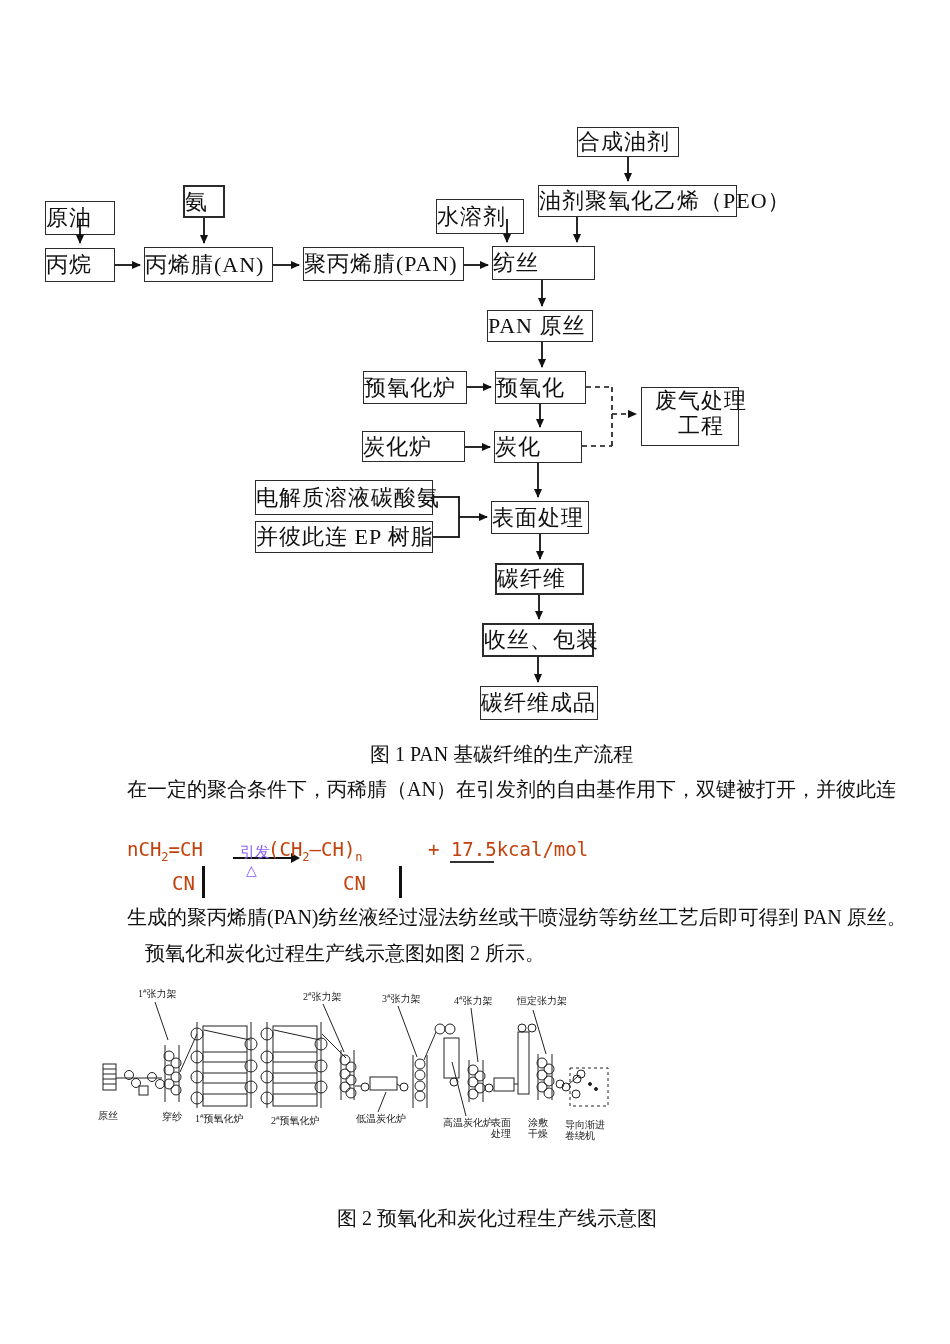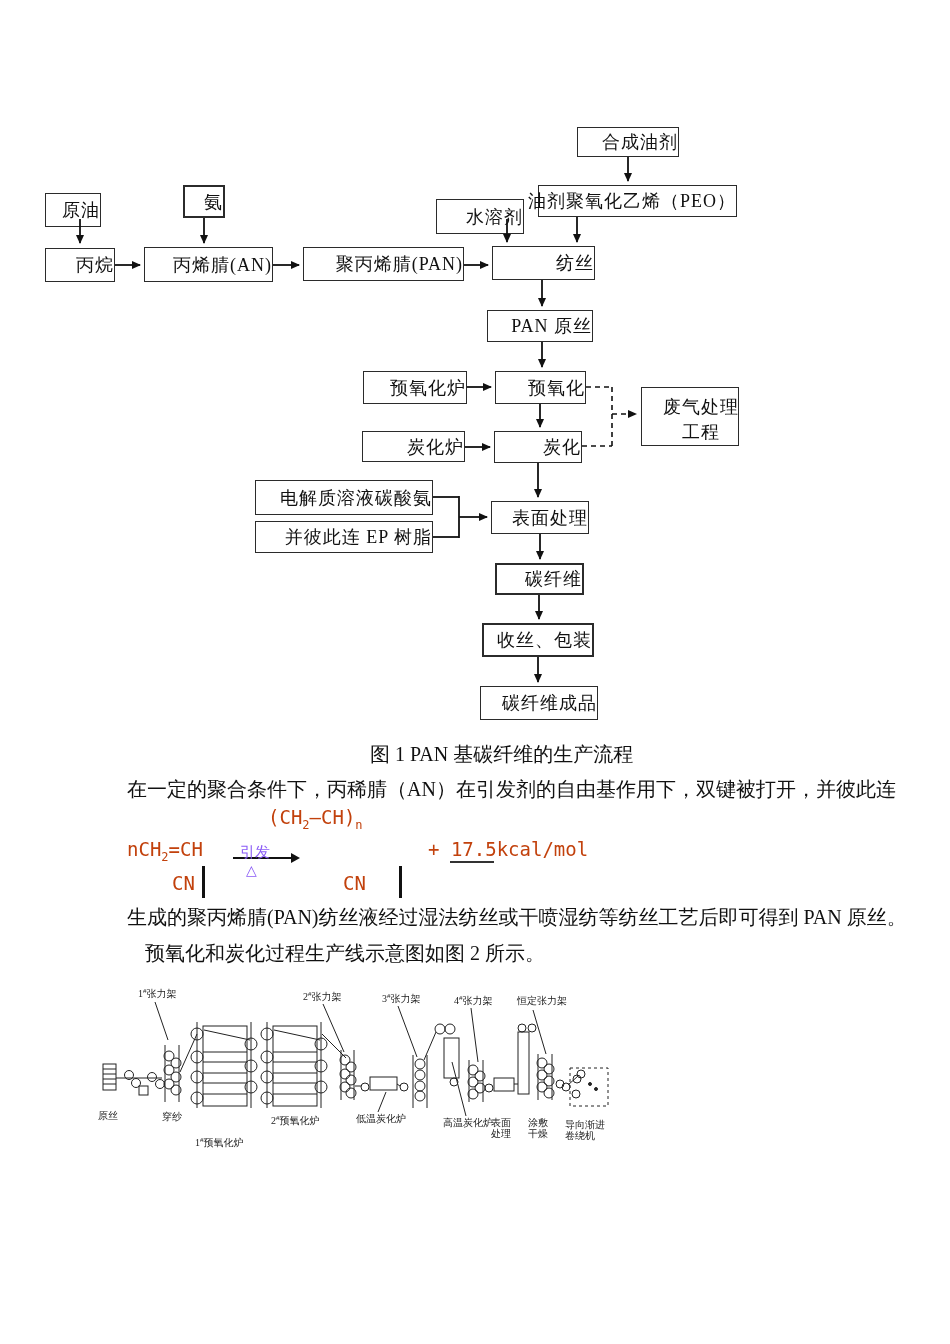--- a/index.html
+++ b/index.html
@@ -1,19 +1,19 @@
 <!DOCTYPE html>
 <html><head>
 <meta charset="utf-8">
 <style>
   html,body{margin:0;padding:0;background:#fff;}
   #page{position:relative;width:950px;height:1344px;background:#fff;overflow:hidden;
         font-family:"Liberation Serif","DejaVu Serif",serif;color:#111;}
   .box{position:absolute;border:1.5px solid #2b2b2b;background:#fff;box-sizing:border-box;
-       display:flex;align-items:center;justify-content:flex-end;font-size:18px;
+       display:flex;align-items:center;justify-content:flex-start;font-size:22px;
        letter-spacing:1px;white-space:nowrap;}
   .box.bold{border-width:2.5px;}
   .box.twoline{flex-direction:column;line-height:25px;padding-left:22px;}
   .txt{position:absolute;font-size:20px;white-space:nowrap;color:#111;}
   .eq{position:absolute;font-family:"DejaVu Sans Mono","Liberation Mono",monospace;
       font-size:19px;color:#c2410c;white-space:nowrap;}
   .eq sub{font-size:12px;}
   .vbar{position:absolute;width:3px;background:#111;}
   .hline{position:absolute;height:2px;background:#333;}
   .arrowline{position:absolute;height:2px;background:#111;}
@@ -22,21 +22,21 @@
   .eqlabel{position:absolute;font-size:15px;color:#8b5cf6;white-space:nowrap;}
   .f2lab{position:absolute;font-size:10px;line-height:11px;color:#222;white-space:nowrap;}
   .f2lab sup,.box sup{font-size:7px;}
   svg{position:absolute;pointer-events:none;}
 </style>
 </head>
 <body>
 
 <div id="page">
 
-  <div class="box" style="left:45px;top:193px;width:56px;height:34px;">
+  <div class="box" style="left:45px;top:201px;width:70px;height:34px;">
       <span>原油</span>
     </div>
   <div class="box bold" style="left:183px;top:185px;width:42px;height:33px;">
       <span>氨</span>
     </div>
   <div class="box" style="left:577px;top:127px;width:102px;height:30px;">
       <span>合成油剂</span>
     </div>
   <div class="box" style="left:436px;top:199px;width:88px;height:35px;">
       <span>水溶剂</span>
@@ -135,21 +135,21 @@
 
   <div class="txt" style="left:127px;top:776px;">在一定的聚合条件下，丙稀腈（AN）在引发剂的自由基作用下，双键被打开，并彼此连</div>
 
   <div class="eq" style="left:127px;top:838px;"><span>nCH</span><sub>2</sub><span>=CH</span></div>
   <div class="eq" style="left:172px;top:872px;">CN</div>
   <div class="vbar" style="left:202px;top:866px;height:32px;"></div>
   <div class="arrowline" style="left:233px;top:857px;width:58px;"></div>
   <div class="arrowhead" style="left:291px;top:853px;"></div>
   <div class="eqlabel" style="left:240px;top:843px;">引发</div>
   <div class="eqlabel" style="left:246px;top:862px;font-size:14px;">△</div>
-  <div class="eq" style="left:268px;top:806px;"><span>(CH</span><sub>2</sub><span>—CH)</span><sub>n</sub></div>
+  <div class="eq" style="left:268px;top:838px;"><span>(CH</span><sub>2</sub><span>—CH)</span><sub>n</sub></div>
   <div class="eq" style="left:343px;top:872px;">CN</div>
   <div class="vbar" style="left:399px;top:866px;height:32px;"></div>
   <div class="eq" style="left:428px;top:838px;"><span>+ </span><span>17.5</span><span>kcal/mol</span></div>
   <div class="hline" style="left:450px;top:861px;width:44px;"></div>
 
   <div class="txt" style="left:127px;top:904px;">生成的聚丙烯腈(PAN)纺丝液经过湿法纺丝或干喷湿纺等纺丝工艺后即可得到 PAN 原丝。</div>
   <div class="txt" style="left:145px;top:940px;">预氧化和炭化过程生产线示意图如图 2 所示。</div>
 
   <svg width="560" height="168" viewBox="90 980 560 168" style="left:90px;top:980px;">
     <g stroke="#222" stroke-width="1" fill="none">
@@ -288,35 +288,36 @@
   <div class="f2lab" style="left:382px;top:991px;"><span>3</span><sup>#</sup><span>张力架</span></div>
   <div class="f2lab" style="left:454px;top:993px;"><span>4</span><sup>#</sup><span>张力架</span></div>
   <div class="f2lab" style="left:517px;top:995px;"><span>恒定张力架</span></div>
 
   <div class="f2lab" style="left:98px;top:1110px;">
       <div>原丝</div>
     </div>
   <div class="f2lab" style="left:130px;top:1111px;margin-left:32px;">
       <div>穿纱</div>
     </div>
-  <div class="f2lab" style="left:195px;top:1111px;margin-top:24px;"><span>1</span><sup>#</sup><span>预氧化炉</span></div>
+  <div class="f2lab" style="left:195px;top:1111px;"><span>1</span><sup>#</sup><span>预氧化炉</span></div>
   <div class="f2lab" style="left:271px;top:1113px;"><span>2</span><sup>#</sup><span>预氧化炉</span></div>
   <div class="f2lab" style="left:356px;top:1113px;">
       <div>低温炭化炉</div>
     </div>
   <div class="f2lab" style="left:443px;top:1117px;">
       <div>高温炭化炉</div>
     </div>
   <div class="f2lab" style="left:491px;top:1117px;">
       <div>表面</div>
       <div>处理</div>
     </div>
   <div class="f2lab" style="left:528px;top:1117px;">
       <div>涂敷</div>
       <div>干燥</div>
     </div>
   <div class="f2lab" style="left:565px;top:1119px;">
       <div>导向渐进</div>
       <div>卷绕机</div>
     </div>
 
+  <div class="txt" style="left:337px;top:1205px;">图 2  预氧化和炭化过程生产线示意图</div>
 
 </div>
 
 </body></html>

